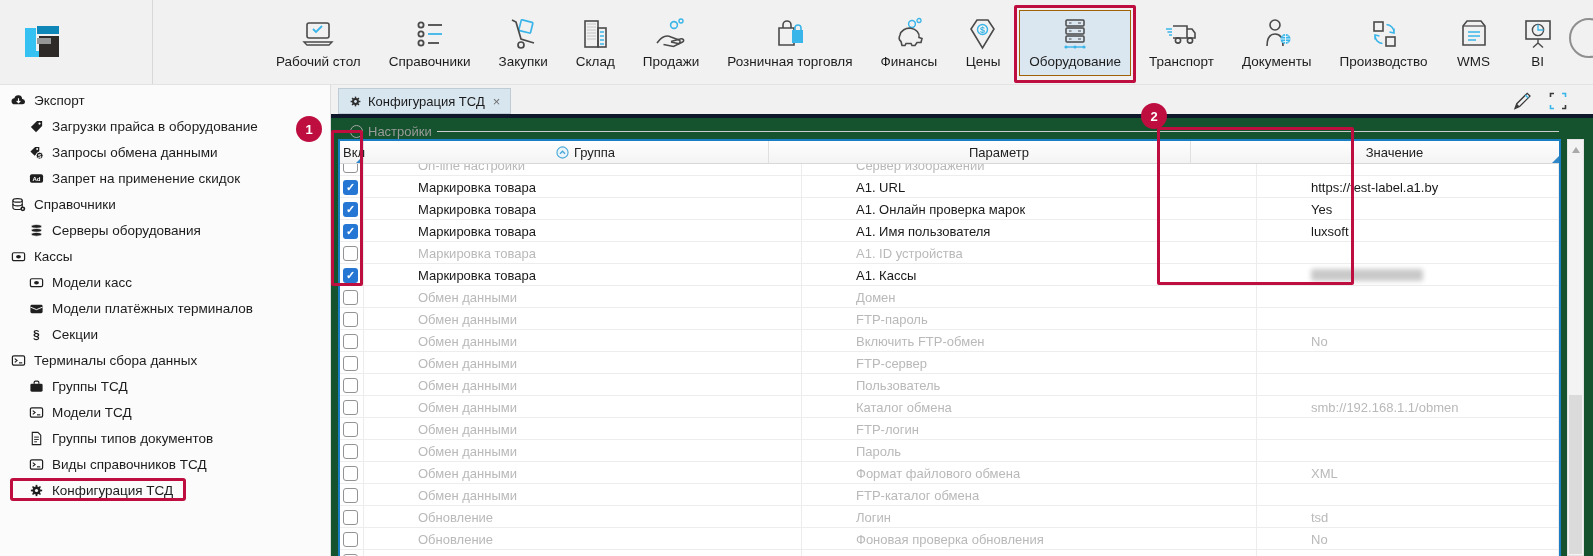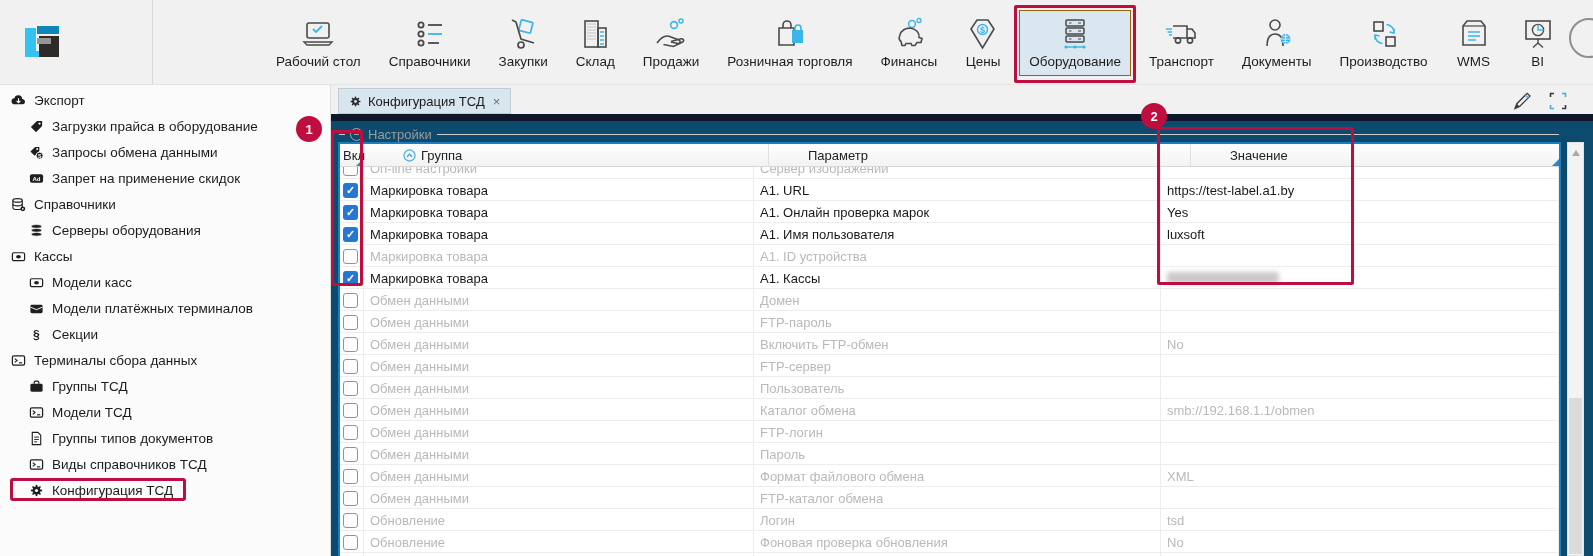--- a/index.html
+++ b/index.html
@@ -39,45 +39,45 @@
   .main { position:absolute; left:330px; top:84px; right:0; bottom:0; background:#f1f1f1;
           border-left:1px solid #dcdcdc; border-top:1px solid #e3e3e3; }
   .tabbar { position:absolute; left:0; top:0; right:0; height:29px; }
   .tab { position:absolute; left:7px; top:3px; height:26px; display:inline-flex; align-items:center;
          gap:6px; padding:0 10px; background:#d8e6f0; border:1px solid #bfccd6; font-size:13px; color:#1b1b1b; }
   .tab .t-gear svg { width:13px; height:13px; display:block; }
   .tab-close { color:#6e6e6e; font-size:13px; margin-left:2px; cursor:default; }
   .top-actions { position:absolute; top:5px; right:24px; display:flex; gap:14px; align-items:center; }
   .top-actions .a-ico svg { width:22px; height:22px; display:block; }
 
-  .content { position:absolute; left:0; top:29px; right:0; bottom:0; background:#0c4a6e;
-             border-top:7px solid #0f172a; }
+  .content { position:absolute; left:0; top:29px; right:0; bottom:0; background:#14532d;
+             border-top:4px solid #0f172a; }
   .group-row { position:absolute; left:8px; right:34px; top:5px; height:16px; display:flex;
                align-items:center; gap:5px; color:#9b9b9b; font-size:13px; }
   .group-row .g-line-s { width:6px; height:0; border-top:1px solid #cccccc; }
   .group-row .g-line-l { flex:1; height:0; border-top:1px solid #cccccc; }
   .g-minus { width:13px; height:13px; border:1px solid #a8a8a8; border-radius:50%; position:relative; }
   .g-minus::after { content:""; position:absolute; left:3px; right:3px; top:5px; border-top:1px solid #a8a8a8; }
 
   
   .grid { position:absolute; left:7px; top:21px; width:1223px; bottom:-2px;
           border:2px solid #1b7ec2; background:#fff; display:flex; flex-direction:column; overflow:hidden; }
   .g-head { height:23px; flex:0 0 23px; display:flex; background:linear-gradient(#fefefe,#f3f3f3);
             border-bottom:1px solid #d8d8d8; font-size:13px; color:#222;gap:15px; }
   .hcell { display:flex; align-items:center; gap:5px; padding-left:24px; border-right:1px solid #e0e0e0;
-           position:relative; white-space:nowrap; }
+           position:relative; white-space:nowrap;justify-content:center; }
   .c-chk { width:24px; flex:0 0 24px; justify-content:flex-start; padding-left:3px; }
   .c-group { width:390px; flex:0 0 390px; }
   .c-param { width:407px; flex:0 0 407px; }
   .c-val { flex:1; border-right:none; }
   .sort-ico svg { width:13px; height:13px; display:block; }
   .corner-tri { position:absolute; right:0; bottom:0; width:0; height:0;
                 border-left:7px solid transparent; border-bottom:7px solid #2f87c7; }
   .g-body { flex:1; overflow:hidden; }
-  .row { display:flex; height:22px; border-bottom:1px solid #ededed; font-size:13px; align-items:stretch; }
+  .row { display:flex; height:22px; border-bottom:1px solid #ededed; font-size:13px; align-items:stretch;gap:48px; }
   .row.clip-top { height:12px; }
   .row.clip-top .cell { margin-top:-10px; }
   .cell { display:flex; align-items:center; padding-left:6px; border-right:1px solid #ececec;
           white-space:nowrap; overflow:hidden; height:22px; }
   .cell.c-chk { justify-content:flex-start; padding-left:3px; }
   .row.on .cell { color:#191919; }
   .row.off .cell { color:#b9b9b9; }
   .cb { width:15px; height:15px; border-radius:3px; position:relative; flex:0 0 15px; cursor:default; }
   .cb.checked { background:#2577d3; }
   .cb.checked::after { content:"✓"; position:absolute; left:0; right:0; top:0; bottom:0;

